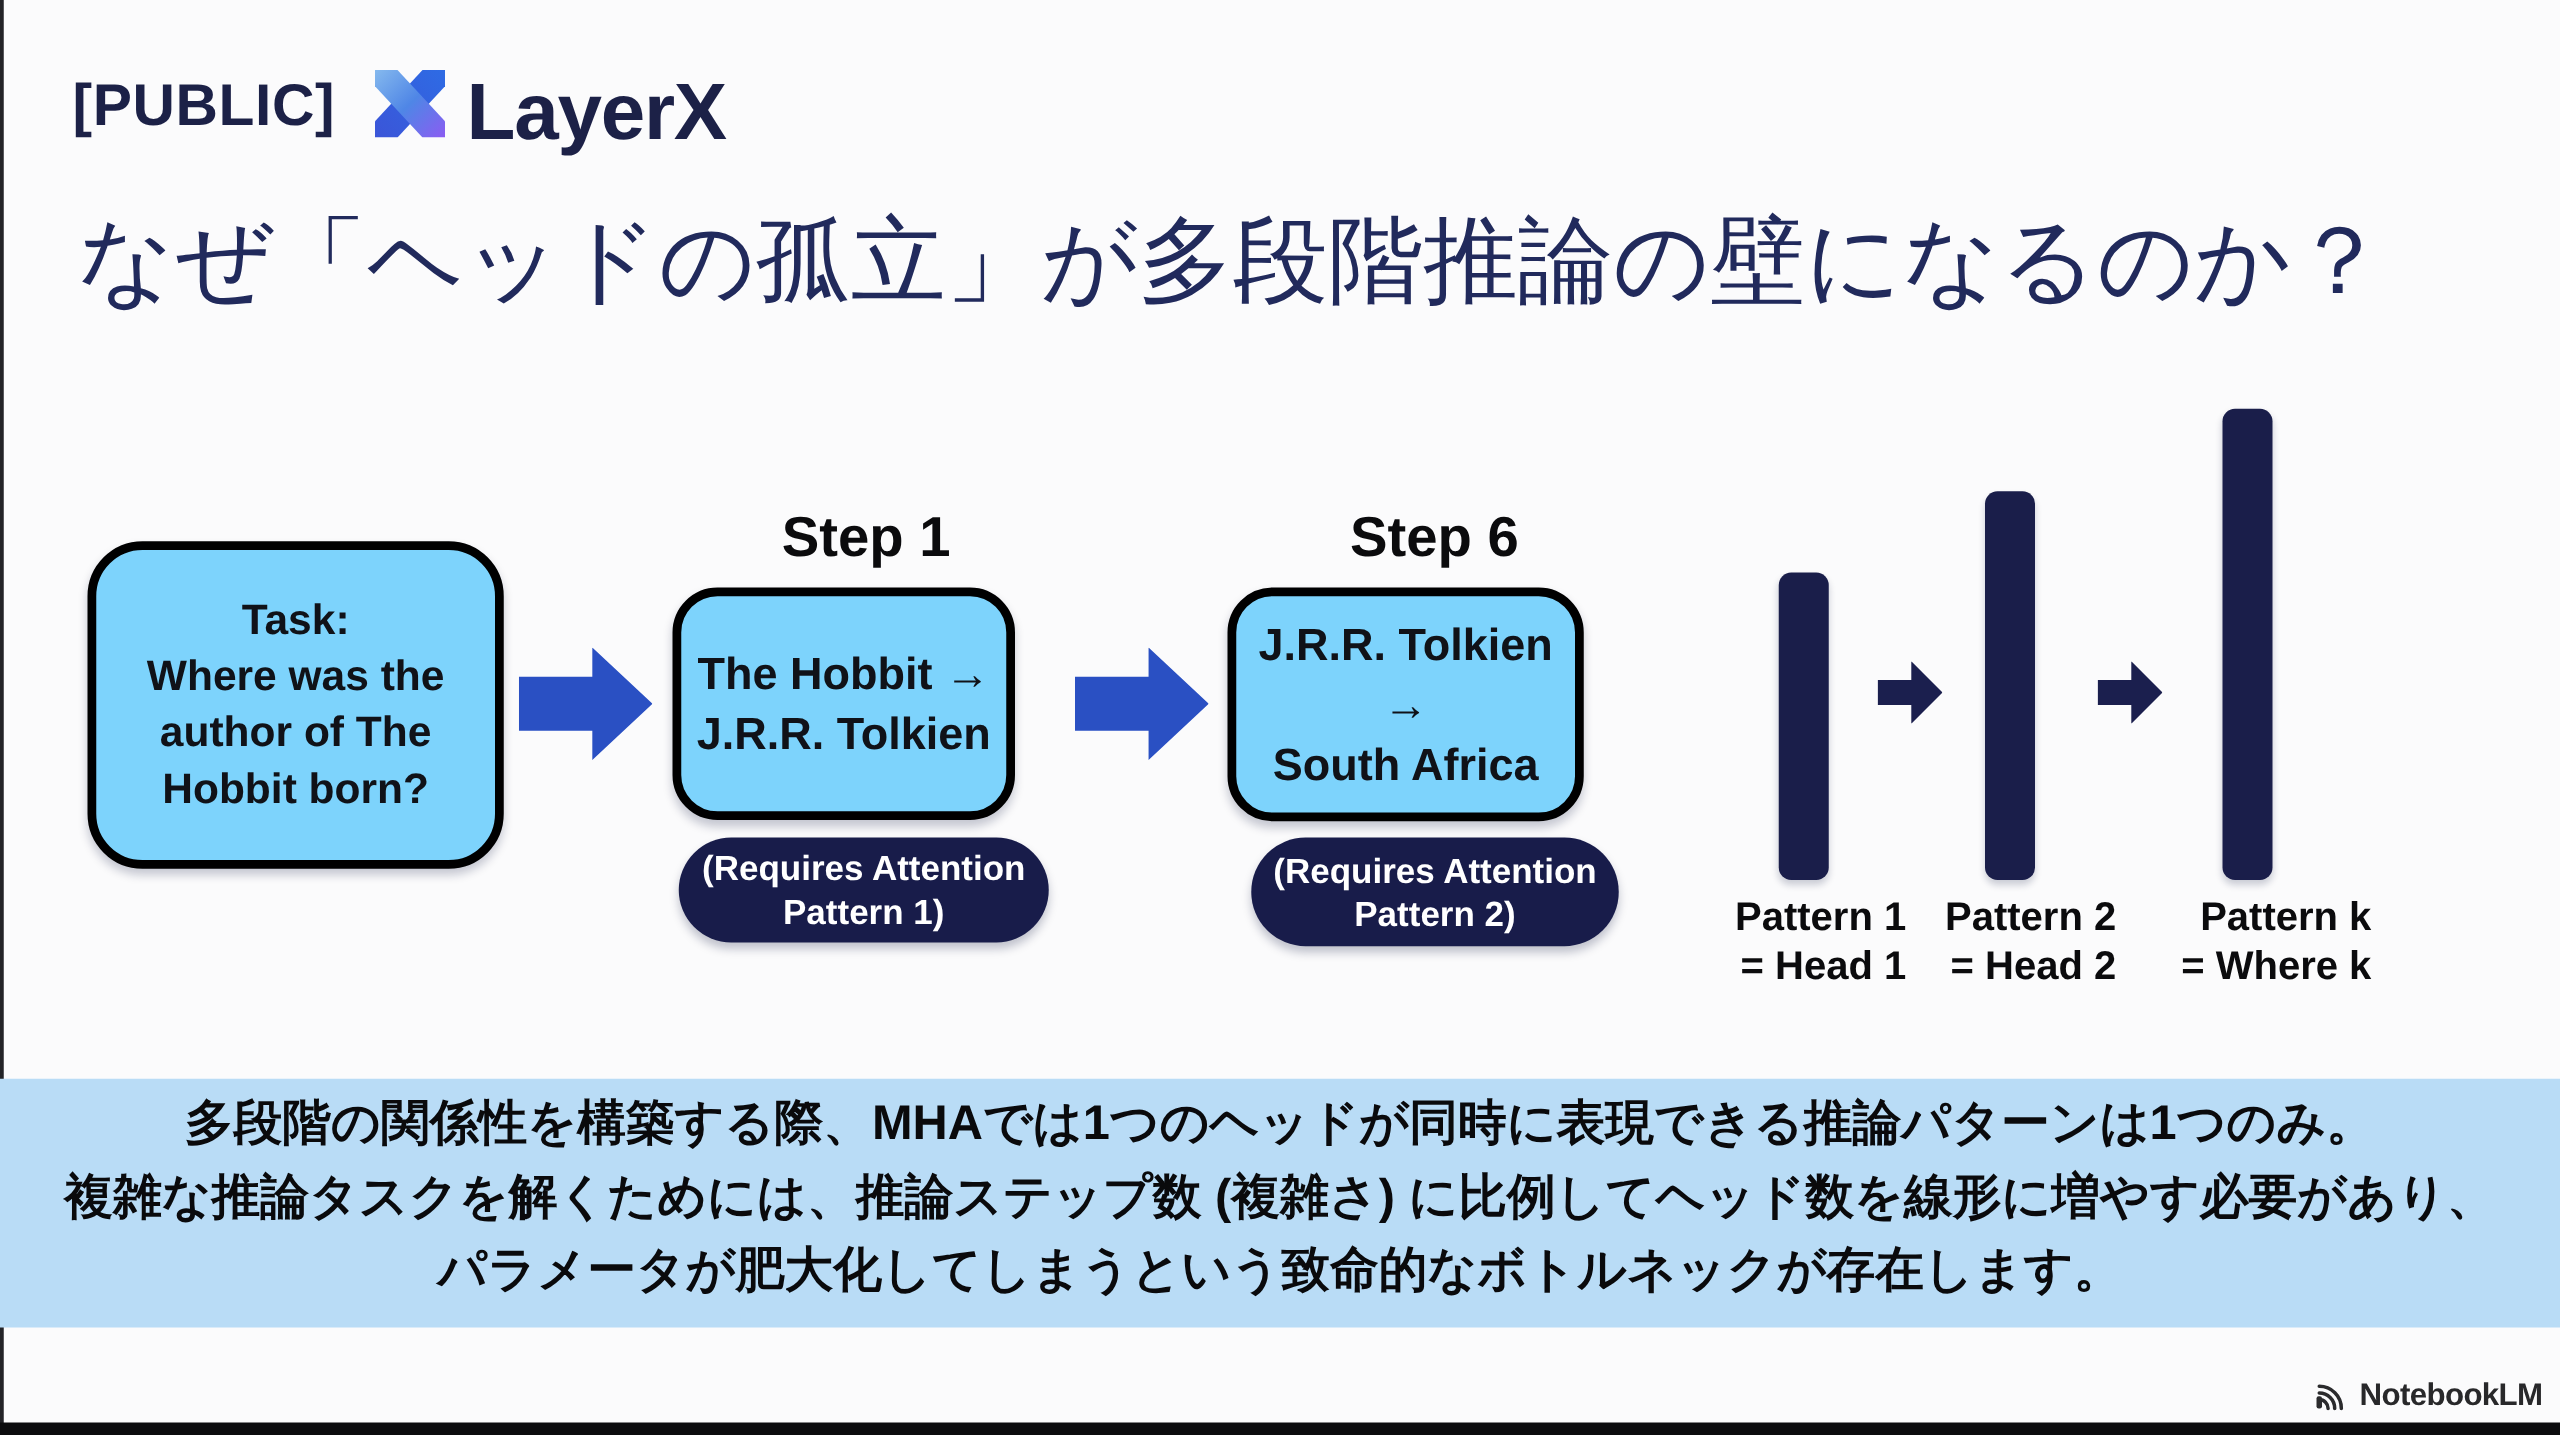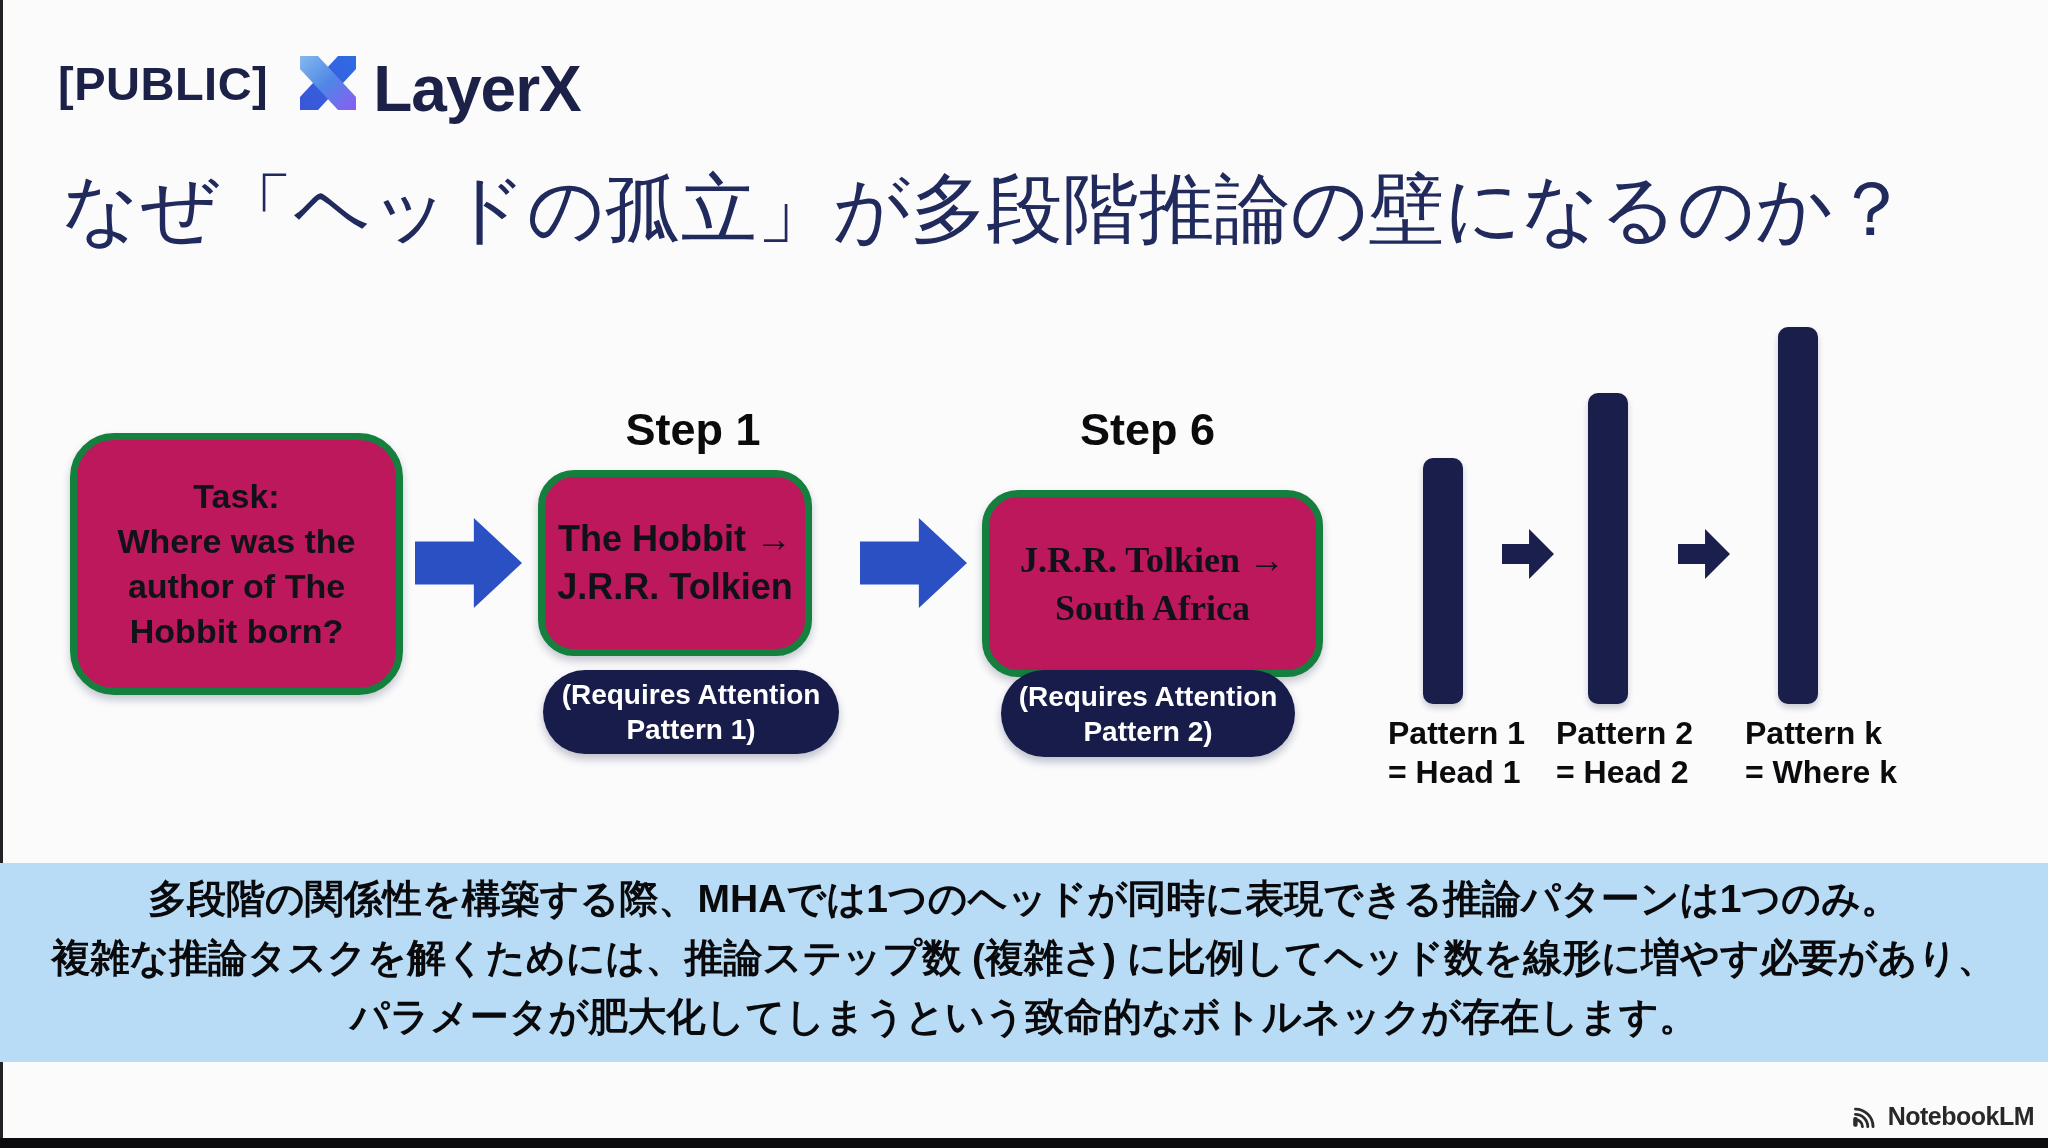--- a/index.html
+++ b/index.html
@@ -1,47 +1,47 @@
 <!DOCTYPE html>
 <html><head>
 <meta charset="utf-8">
 <style>
   html,body{margin:0;padding:0;}
   body{
     width:2048px;height:1148px;position:relative;overflow:hidden;
     background:#fbfbfc;
     font-family:"Liberation Sans","DejaVu Sans",sans-serif;
   }
-  .abs{position:absolute;}
+  .abs{position:absolute;text-align:right;}
   .ml{white-space:pre-line;}
 
   
   .edge-left{left:0;top:0;width:3px;height:1148px;background:#232327;}
   .edge-bottom{left:0;top:1138px;width:2048px;height:10px;background:#0c0c0e;}
 
   
   .header{left:58px;top:40px;display:flex;align-items:center;}
   .public-label{font-size:47px;font-weight:bold;color:#1c2147;letter-spacing:0.5px;}
   .layerx-logo{width:56px;height:54px;margin-left:32px;}
   .layerx-word{font-size:64px;font-weight:bold;color:#1c2147;margin-left:17px;letter-spacing:-1px;margin-top:12px;}
 
   
   .slide-title{left:62px;top:164px;font-size:76px;line-height:90px;font-weight:normal;color:#212a5c;margin:0;}
 
   
   .blue-box{
-    background:#be185d;border:7px solid #15803d;box-sizing:border-box;
+    background:#7dd3fc;border:7px solid #000000;box-sizing:border-box;
     display:flex;align-items:center;justify-content:center;text-align:center;
     font-weight:bold;color:#101218;
     box-shadow:0 5px 8px rgba(10,20,60,0.22);
   }
   .task-box{left:70px;top:433px;width:333px;height:262px;border-radius:44px;font-size:34px;line-height:45px;}
   .step-box{border-radius:36px;font-size:36px;line-height:48px;}
   .step1-box{left:538px;top:470px;width:274px;height:186px;}
-  .step2-box{left:982px;top:490px;width:341px;height:187px;font-family:Liberation Serif, serif;}
+  .step2-box{left:982px;top:470px;width:285px;height:187px;}
   .step-heading{font-size:45px;font-weight:bold;color:#0b0b0d;text-align:center;}
   .step1-heading{left:538px;top:404px;width:310px;}
   .step2-heading{left:982px;top:404px;width:331px;}
   .note-pill{
     background:#181c4a;color:#ffffff;border-radius:46px;
     display:flex;align-items:center;justify-content:center;text-align:center;
     font-size:28px;line-height:35px;font-weight:bold;
     box-shadow:0 5px 8px rgba(10,20,60,0.25);
   }
   .pill1{left:543px;top:670px;width:296px;height:84px;}

